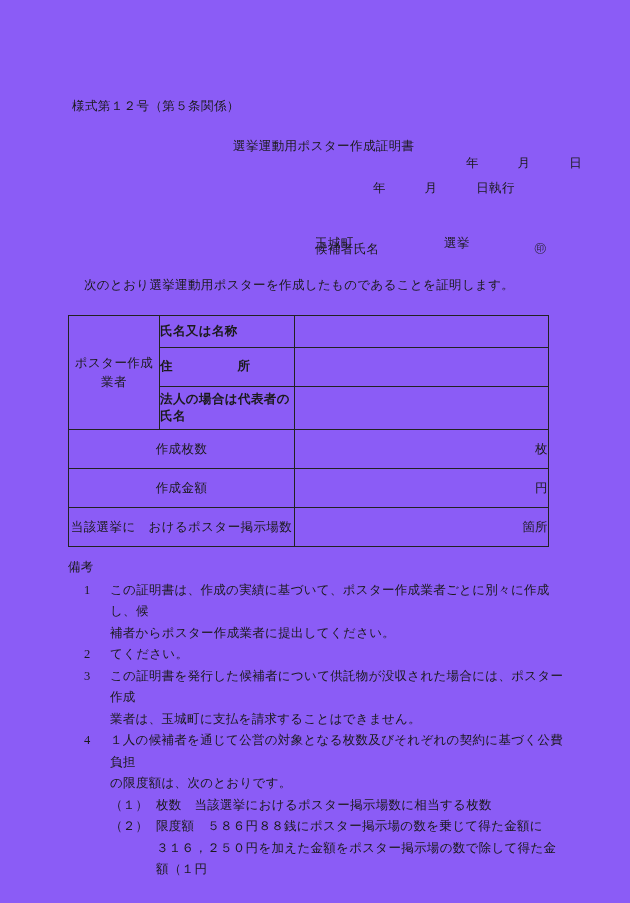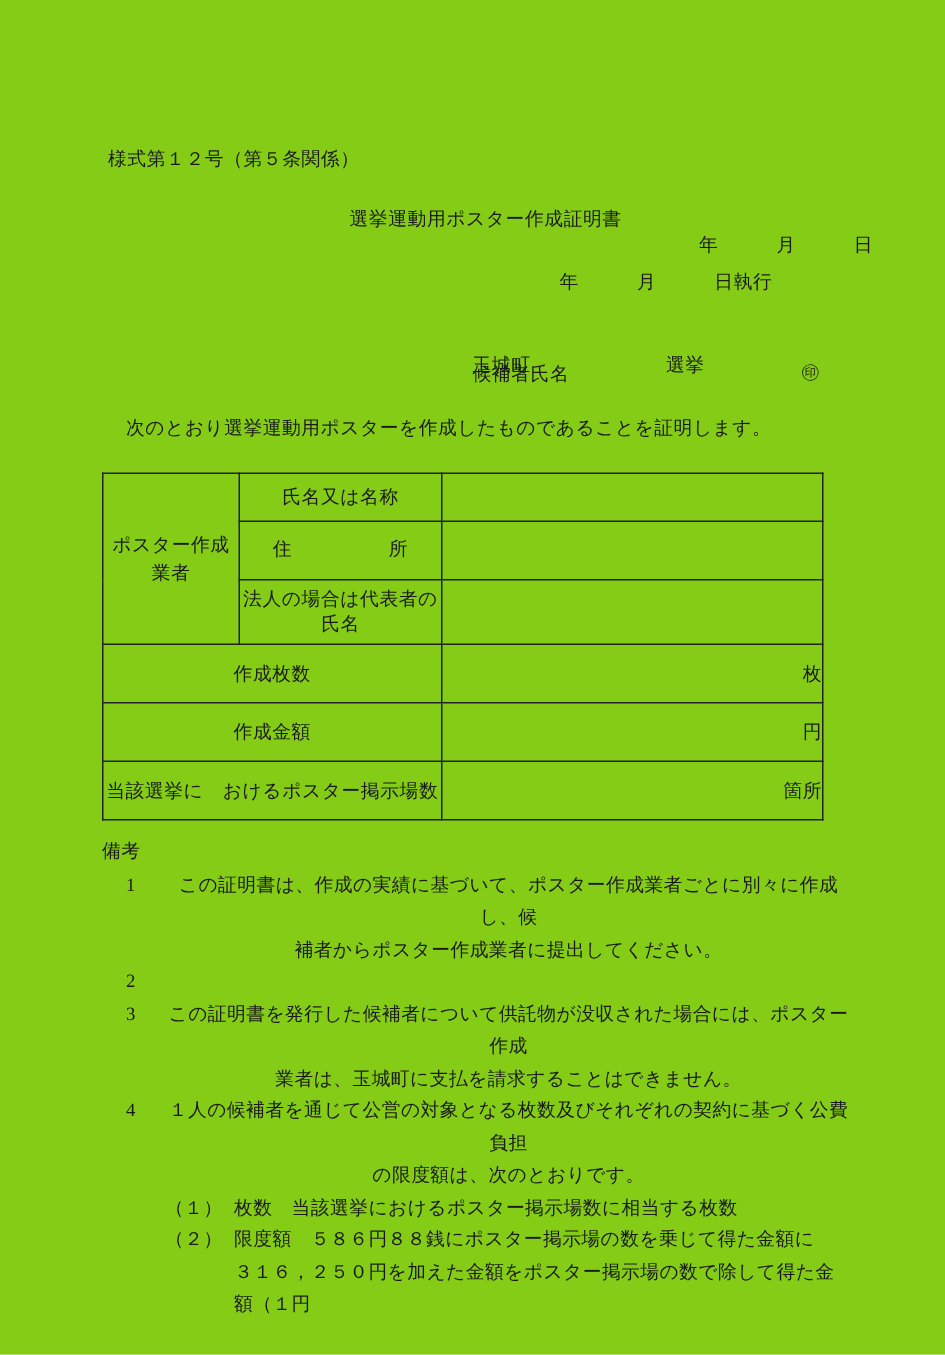--- a/index.html
+++ b/index.html
@@ -12,21 +12,21 @@
     height: 903px;
     position: relative;
     font-family: "Liberation Serif", "DejaVu Serif", serif;
     color: #1a1a1a;
     overflow: hidden;
   }
 
   .page {
     position: absolute;
     inset: 0;
-    background: #84cc16;
+    background: #8b5cf6;
   }
 
   
   .abs { position: absolute; white-space: pre; }
 
   .form-no {
     left: 72px; top: 98px;
     font-size: 12.5px;
     letter-spacing: 0.4px;
   }
@@ -92,22 +92,23 @@
   .c-label {
     text-align: center;
   }
   .c-vendor {
     width: 90px;
     text-align: center;
     line-height: 1.45;
   }
   .c-sub {
     width: 134px;
-    text-align: center;
+    text-align: left;
     line-height: 1.4;
+    font-weight: bold;
   }
   .c-value {
     width: 253px;
     text-align: right;
     padding-right: 6px;
   }
   
   .sep-light { border-top-color: #9a9a9a; border-bottom-color: #9a9a9a; }
   .row-tall td { height: 42px; margin-top: 48px; }
   .row-mid td { height: 38px; }
@@ -124,21 +125,21 @@
   }
   .notes-head { margin: 0 0 1px 0; }
   .note-item {
     display: flex;
     margin-left: 16px;
   }
   .note-num {
     width: 26px;
     flex: 0 0 26px;
   }
-  .note-body { flex: 1 1 auto; text-align: center; }
+  .note-body { flex: 1 1 auto; }
 
   .sub-item {
     display: flex;
     margin-left: 42px;
   }
   .sub-num {
     width: 46px;
     flex: 0 0 46px;
   }
   .sub-body { flex: 1 1 auto; }
@@ -205,20 +206,21 @@
       <div class="note-num">1</div>
       <div class="note-body">
         <div>この証明書は、作成の実績に基づいて、ポスター作成業者ごとに別々に作成し、候</div>
         <div>補者からポスター作成業者に提出してください。</div>
       </div>
     </div>
 
     <div class="note-item">
       <div class="note-num">2</div>
       <div class="note-body">
+        <div>てください。</div>
       </div>
     </div>
 
     <div class="note-item">
       <div class="note-num">3</div>
       <div class="note-body">
         <div>この証明書を発行した候補者について供託物が没収された場合には、ポスター作成</div>
         <div>業者は、玉城町に支払を請求することはできません。</div>
       </div>
     </div>

